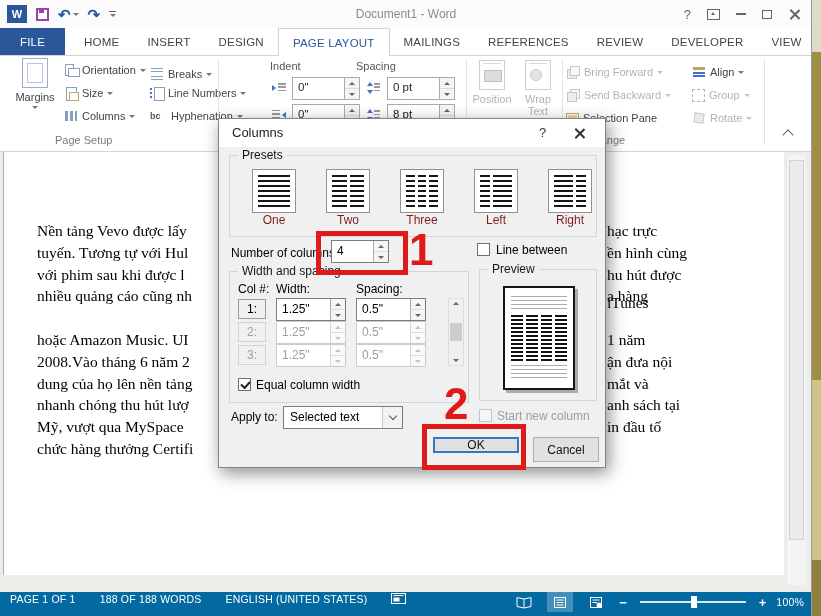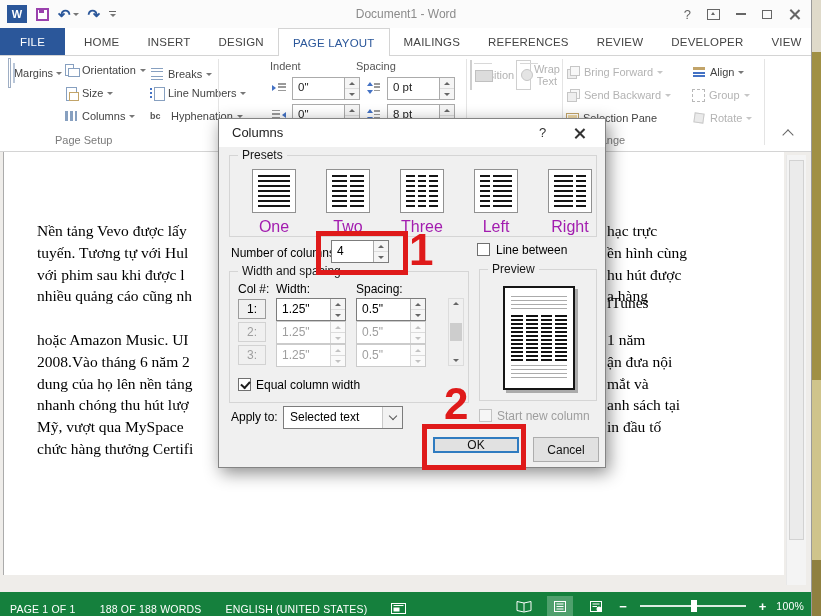--- a/index.html
+++ b/index.html
@@ -26,21 +26,21 @@
 .icon-ribbonopts{width:13px;height:11px;border:1.5px solid #666;position:relative}
 .icon-ribbonopts::after{content:"";position:absolute;left:2.5px;top:2px;border-left:2.5px solid transparent;border-right:2.5px solid transparent;border-bottom:3.5px solid #666}
 
 .tabrow{position:absolute;left:0;top:28px;width:812px;height:28px;display:flex;align-items:stretch;background:#fff;border-bottom:1px solid #d4d4d4;font-size:11.5px}
 .tab{display:flex;align-items:center;padding:0 14px;color:#444;letter-spacing:.2px;white-space:nowrap}
 .tab.file{background:#2b579a;color:#fff;padding:0 20px;margin-right:5px}
 .tab.active{background:#fff;border:1px solid #d4d4d4;border-bottom:none;color:#2b579a;margin-bottom:-1px}
 .signin{margin-left:auto;display:flex;align-items:center;color:#444;padding:0 4px;white-space:nowrap;overflow:hidden;max-width:46px}
 
 .ribbon{position:absolute;left:0;top:56px;width:812px;height:96px;background:#fff;border-bottom:1px solid #d4d4d4}
-.gbtn{position:absolute;display:flex;flex-direction:row;align-items:center;gap:3px;font-size:11px;color:#444;text-align:center}
+.gbtn{position:absolute;display:flex;flex-direction:column;align-items:center;gap:3px;font-size:11px;color:#444;text-align:center}
 .rbtn{position:absolute;display:flex;align-items:center;gap:4px;font-size:11px;color:#444;height:20px;white-space:nowrap}
 .gray{color:#b3b3b3}
 .gray .dd{border-top-color:#c6c6c6}
 .glabel{position:absolute;font-size:11px;color:#7b7b7b}
 .vdiv{position:absolute;width:1px;background:#e4e4e4;top:3px;height:86px}
 .rspin{position:absolute;display:flex;height:23px;border:1px solid #ababab;background:#fff;width:68px}
 .rspin .v,.dspin .v{flex:1;font-size:11.5px;padding:3px 5px;color:#222;white-space:nowrap;overflow:hidden}
 .spin-arr{width:15px;border-left:1px solid #ababab;display:flex;flex-direction:column;background:#f5f5f5;flex:none}
 .spin-arr i{flex:1;display:flex;align-items:center;justify-content:center}
 .spin-arr i+i{border-top:1px solid #dcdcdc}
@@ -83,42 +83,42 @@
 .mi-rotate{width:10px;height:10px;border:1px solid #c9c9c9;background:#eaeaea;margin:2px;transform:rotate(8deg)}
 
 .docarea{position:absolute;left:0;top:152px;width:812px;height:440px;background:#efedea}
 .page{position:absolute;left:3px;top:0;width:781px;height:423px;background:#fff;border-left:1px solid #ababab}
 .vscroll{position:absolute;left:786px;top:3px;width:20px;height:430px;background:#f4f4f4;border-left:1px solid #e8e8e8}
 .vthumb{position:absolute;left:2px;top:5px;width:15px;height:380px;background:#ebebeb;border:1px solid #d2d2d2}
 .dline{position:absolute;font-family:"Liberation Serif",serif;font-size:15.5px;color:#000;white-space:nowrap}
 .dleft{left:37px;width:182px;overflow:hidden}
 .dright{left:607px}
 
-.statusbar{position:absolute;left:0;top:592px;width:812px;height:24px;background:#15803d;color:#fff;display:flex;align-items:flex-end;font-size:10.5px}
+.statusbar{position:absolute;left:0;top:592px;width:812px;height:24px;background:#0369a1;color:#fff;display:flex;align-items:flex-start;font-size:10.5px}
 .sb-left{display:flex;gap:24px;padding-left:10px;align-items:center}
 .sb-item{white-space:nowrap;letter-spacing:.2px}
 .sb-right{margin-left:auto;display:flex;align-items:center;gap:10px;padding-right:8px}
 .viewbtn{width:26px;height:20px;display:flex;align-items:center;justify-content:center}
 .viewbtn.active{background:rgba(255,255,255,.25)}
 .slider-track{width:106px;height:2px;background:rgba(255,255,255,.85);position:relative;margin:0 3px}
 .slider-thumb{position:absolute;left:48%;top:-5px;width:6px;height:12px;background:#fff}
 .zoomsym{font-size:13px;font-weight:bold}
 
 .dialog{position:absolute;left:218px;top:118px;width:388px;height:350px;background:#f0f0f0;border:1px solid #848484;box-shadow:3px 5px 16px rgba(0,0,0,.45);z-index:10;font-size:12px;color:#000}
 .dlg-title{position:absolute;left:0;top:0;right:0;height:28px;background:#fff}
 .dlg-title-text{position:absolute;left:13px;top:6px;font-size:13px;color:#222}
 .dlg-help{position:absolute;left:320px;top:6px;color:#333;font-size:13px}
 .dlg-close{position:absolute;left:354px;top:8px}
 .dlg-close .icon-x::before,.dlg-close .icon-x::after{background:#333}
 .groupbox{position:absolute;border:1px solid #d5d5d5}
 .gb-label{position:absolute;top:-8px;left:8px;background:#f0f0f0;padding:0 4px;font-size:12px;color:#161616;white-space:nowrap}
 .preset{position:absolute;top:13px;width:60px;text-align:center}
 .preset-box{width:44px;height:44px;margin:0 auto;background:#fff;border:1px solid #919191;display:flex;gap:3px;padding:5px}
 .pcol{background:repeating-linear-gradient(to bottom,#161616 0 2px,transparent 2px 5px)}
-.preset-label{margin-top:5px;font-size:16px;color:#a21caf}
+.preset-label{font-size:12px;color:#7f1d1d}
 .dlg-text{position:absolute;white-space:nowrap;color:#000}
 .dlg-text.dim{color:#9e9e9e}
 .cb{position:absolute;width:13px;height:13px;background:#fff;border:1px solid #707070}
 .cb.checked::after{content:"";position:absolute;left:2px;top:2px;width:7px;height:4px;border-left:2px solid #1f1f1f;border-bottom:2px solid #1f1f1f;transform:rotate(-48deg)}
 .cb.dis{border-color:#c3c3c3;background:#f6f6f6}
 .dspin{position:absolute;display:flex;border:1px solid #7c7c7c;background:#fff;height:23px}
 .dspin .v{font-size:12px;color:#000}
 .dspin.dis{border-color:#cbcbcb}
 .dspin.dis .v{color:#9e9e9e}
 .dspin.dis .tri-u{border-bottom-color:#c2c2c2}

